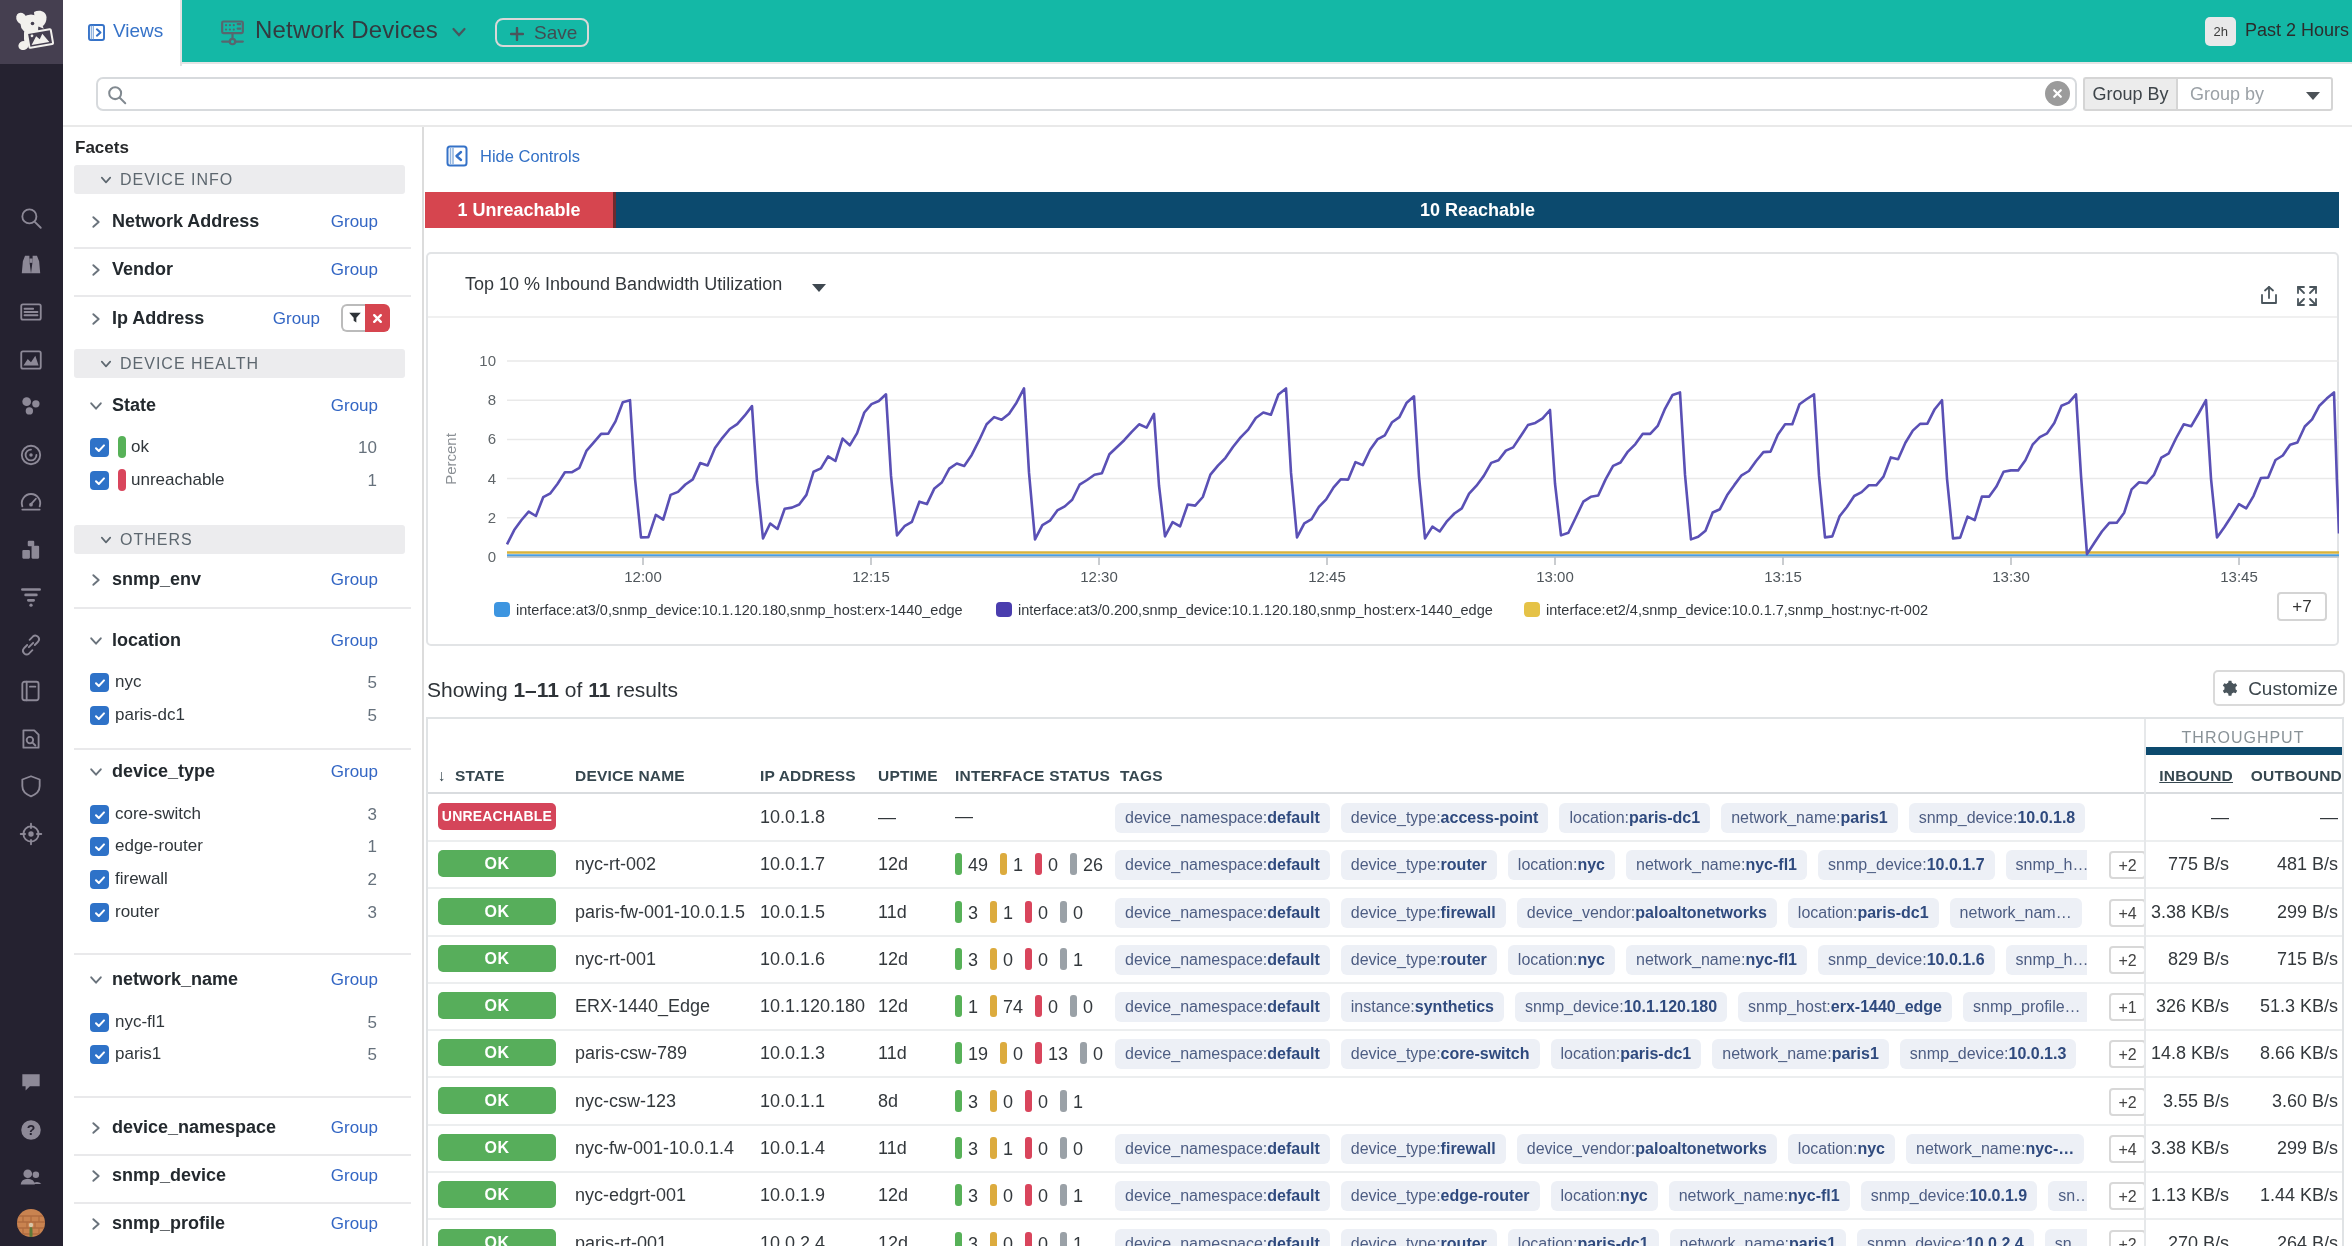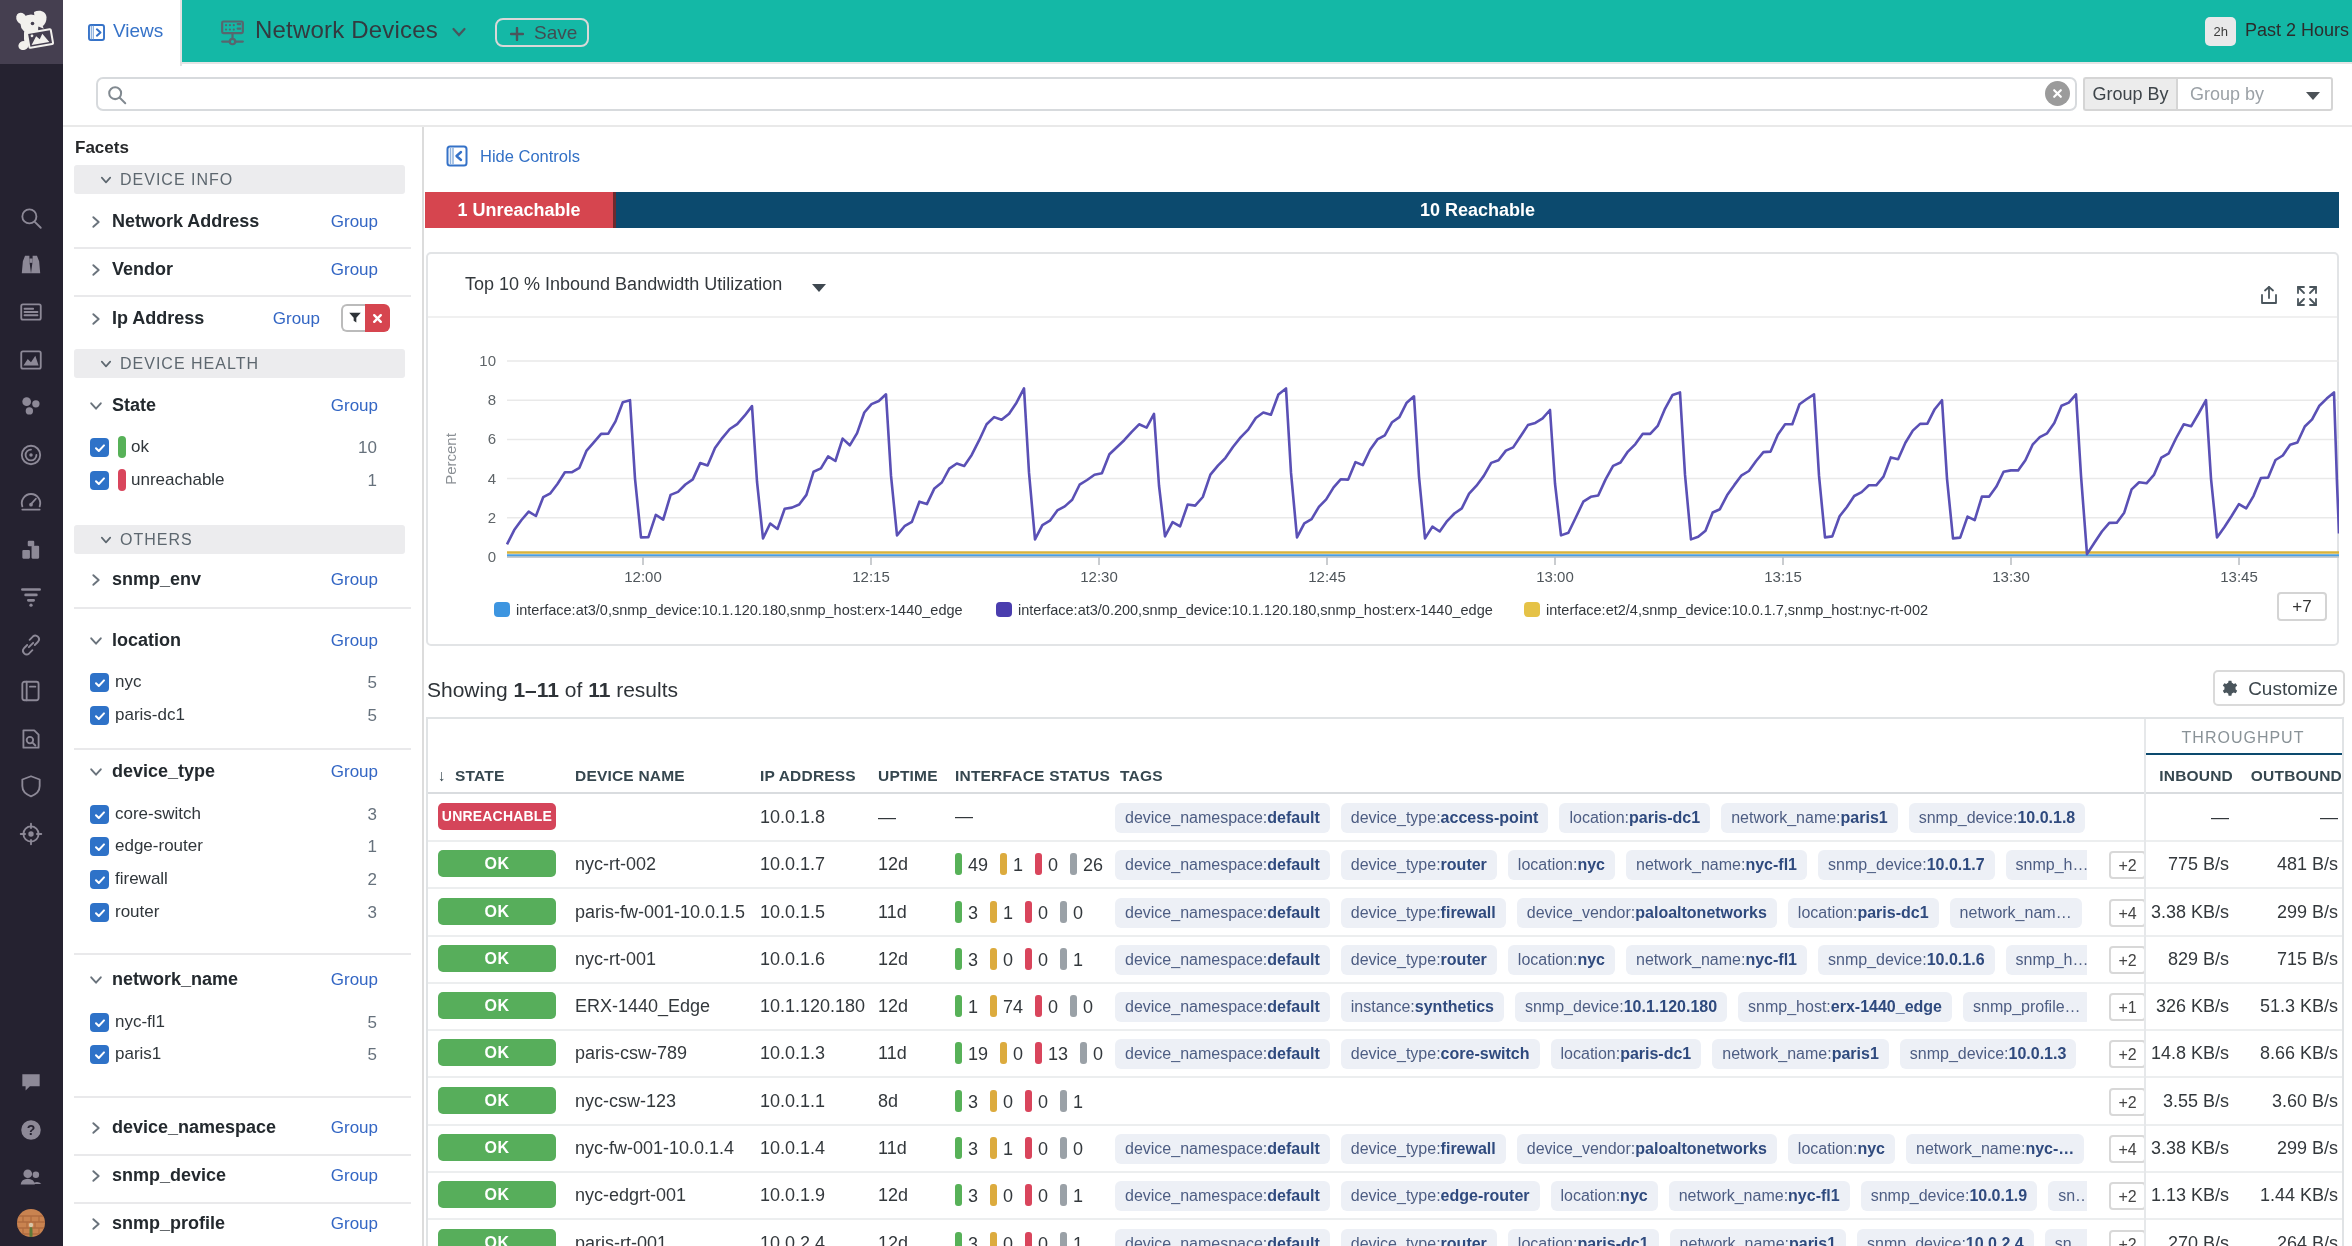--- a/index.html
+++ b/index.html
@@ -44,21 +44,21 @@
 #legend { position:absolute; left:0; top:348px; width:100%; height:30px; font-size:14.5px; color:#33383d; }
 #legend .li { position:absolute; top:0; }
 #legend .sq { display:inline-block; width:16px; height:15px; border-radius:4px; vertical-align:-2px; margin-right:6px; }
 #plus7 { position:absolute; left:1849px; top:338px; width:50px; height:29px; border:2px solid #d4d4d4; border-radius:4px; text-align:center; line-height:26px; font-size:17px; color:#333; }
 #showing { position:absolute; left:2px; top:551px; font-size:21px; color:#2e3338; }
 #customize { position:absolute; left:1788px; top:543px; width:132px; height:36px; border:2px solid #dadada; border-radius:5px; font-size:19px; color:#3c464c; line-height:33px; text-align:center; }
 #table { position:absolute; left:1px; top:590px; width:1918px; height:532px; border:2px solid #e0e3e5; background:#fff; }
 #table .vline { position:absolute; left:1716px; top:0; height:530px; border-left:2px solid #e6e8ea; }
 #thead { position:absolute; left:0; top:0; width:100%; height:75px; border-bottom:2px solid #d9dcdf; }
 #thead .th { position:absolute; top:48px; font-size:15.5px; font-weight:bold; color:#36474f; letter-spacing:0.2px; }
-#thead .thr { position:absolute; top:0; height:36px; border-bottom:2px solid #0c4a6e; left:1716px; right:0; text-align:center; font-size:16px; color:#899297; letter-spacing:1px; line-height:38px; }
+#thead .thr { position:absolute; top:0; height:36px; border-bottom:8px solid #0c4a6e; left:1716px; right:0; text-align:center; font-size:16px; color:#899297; letter-spacing:1px; line-height:38px; }
 .trow { position:absolute; left:0; width:1914px; height:48px; border-bottom:2px solid #eceeef; }
 .trow .pill { position:absolute; left:10px; top:9px; width:118px; height:27px; border-radius:5px; color:#fff; font-size:16px; font-weight:bold; text-align:center; line-height:27px; letter-spacing:0.4px; }
 .trow .pok { background:#57ae5b; }
 .trow .pun { background:#d5455a; font-size:14px; letter-spacing:0.2px; }
 .trow .dn { position:absolute; left:147px; top:13px; font-size:18px; color:#33383c; }
 .trow .ip { position:absolute; left:332px; top:13px; font-size:18px; color:#33383c; }
 .trow .up { position:absolute; left:450px; top:13px; font-size:18px; color:#33383c; }
 .trow .ifs { position:absolute; left:527px; top:12px; font-size:18px; color:#33383c; }
 .trow .ifs .b { display:inline-block; width:7px; height:22px; border-radius:3px; vertical-align:-4px; margin-right:6px; }
 .trow .ifs .n { margin-right:12px; }
@@ -496,21 +496,21 @@
       </svg>Customize</div>
   <div id="table">
     <div id="thead">
       <div class="thr">THROUGHPUT</div>
       <div class="th" style="left:10px;">↓&nbsp; STATE</div>
       <div class="th" style="left:147px;">DEVICE NAME</div>
       <div class="th" style="left:332px;">IP ADDRESS</div>
       <div class="th" style="left:450px;">UPTIME</div>
       <div class="th" style="left:527px;">INTERFACE STATUS</div>
       <div class="th" style="left:692px;">TAGS</div>
-      <div class="th" style="left:1725px; width:80px; text-align:right;">INBOUND</div>
+      <div class="th" style="left:1725px; width:80px; text-align:right;text-decoration:underline;">INBOUND</div>
       <div class="th" style="left:1822px; width:92px; text-align:right;">OUTBOUND</div>
     </div>
     <div style="position:absolute;left:0;top:75px;width:1914px;">
         <div class="trow" style="top:0px;">
           <div class="pill pun">UNREACHABLE</div>
           <div class="dn"></div>
           <div class="ip">10.0.1.8</div>
           <div class="up">—</div>
           <div class="ifs">—</div>
           <div class="tags"><span class="tag">device_namespace:<b>default</b></span><span class="tag">device_type:<b>access-point</b></span><span class="tag">location:<b>paris-dc1</b></span><span class="tag">network_name:<b>paris1</b></span><span class="tag">snmp_device:<b>10.0.1.8</b></span></div>

